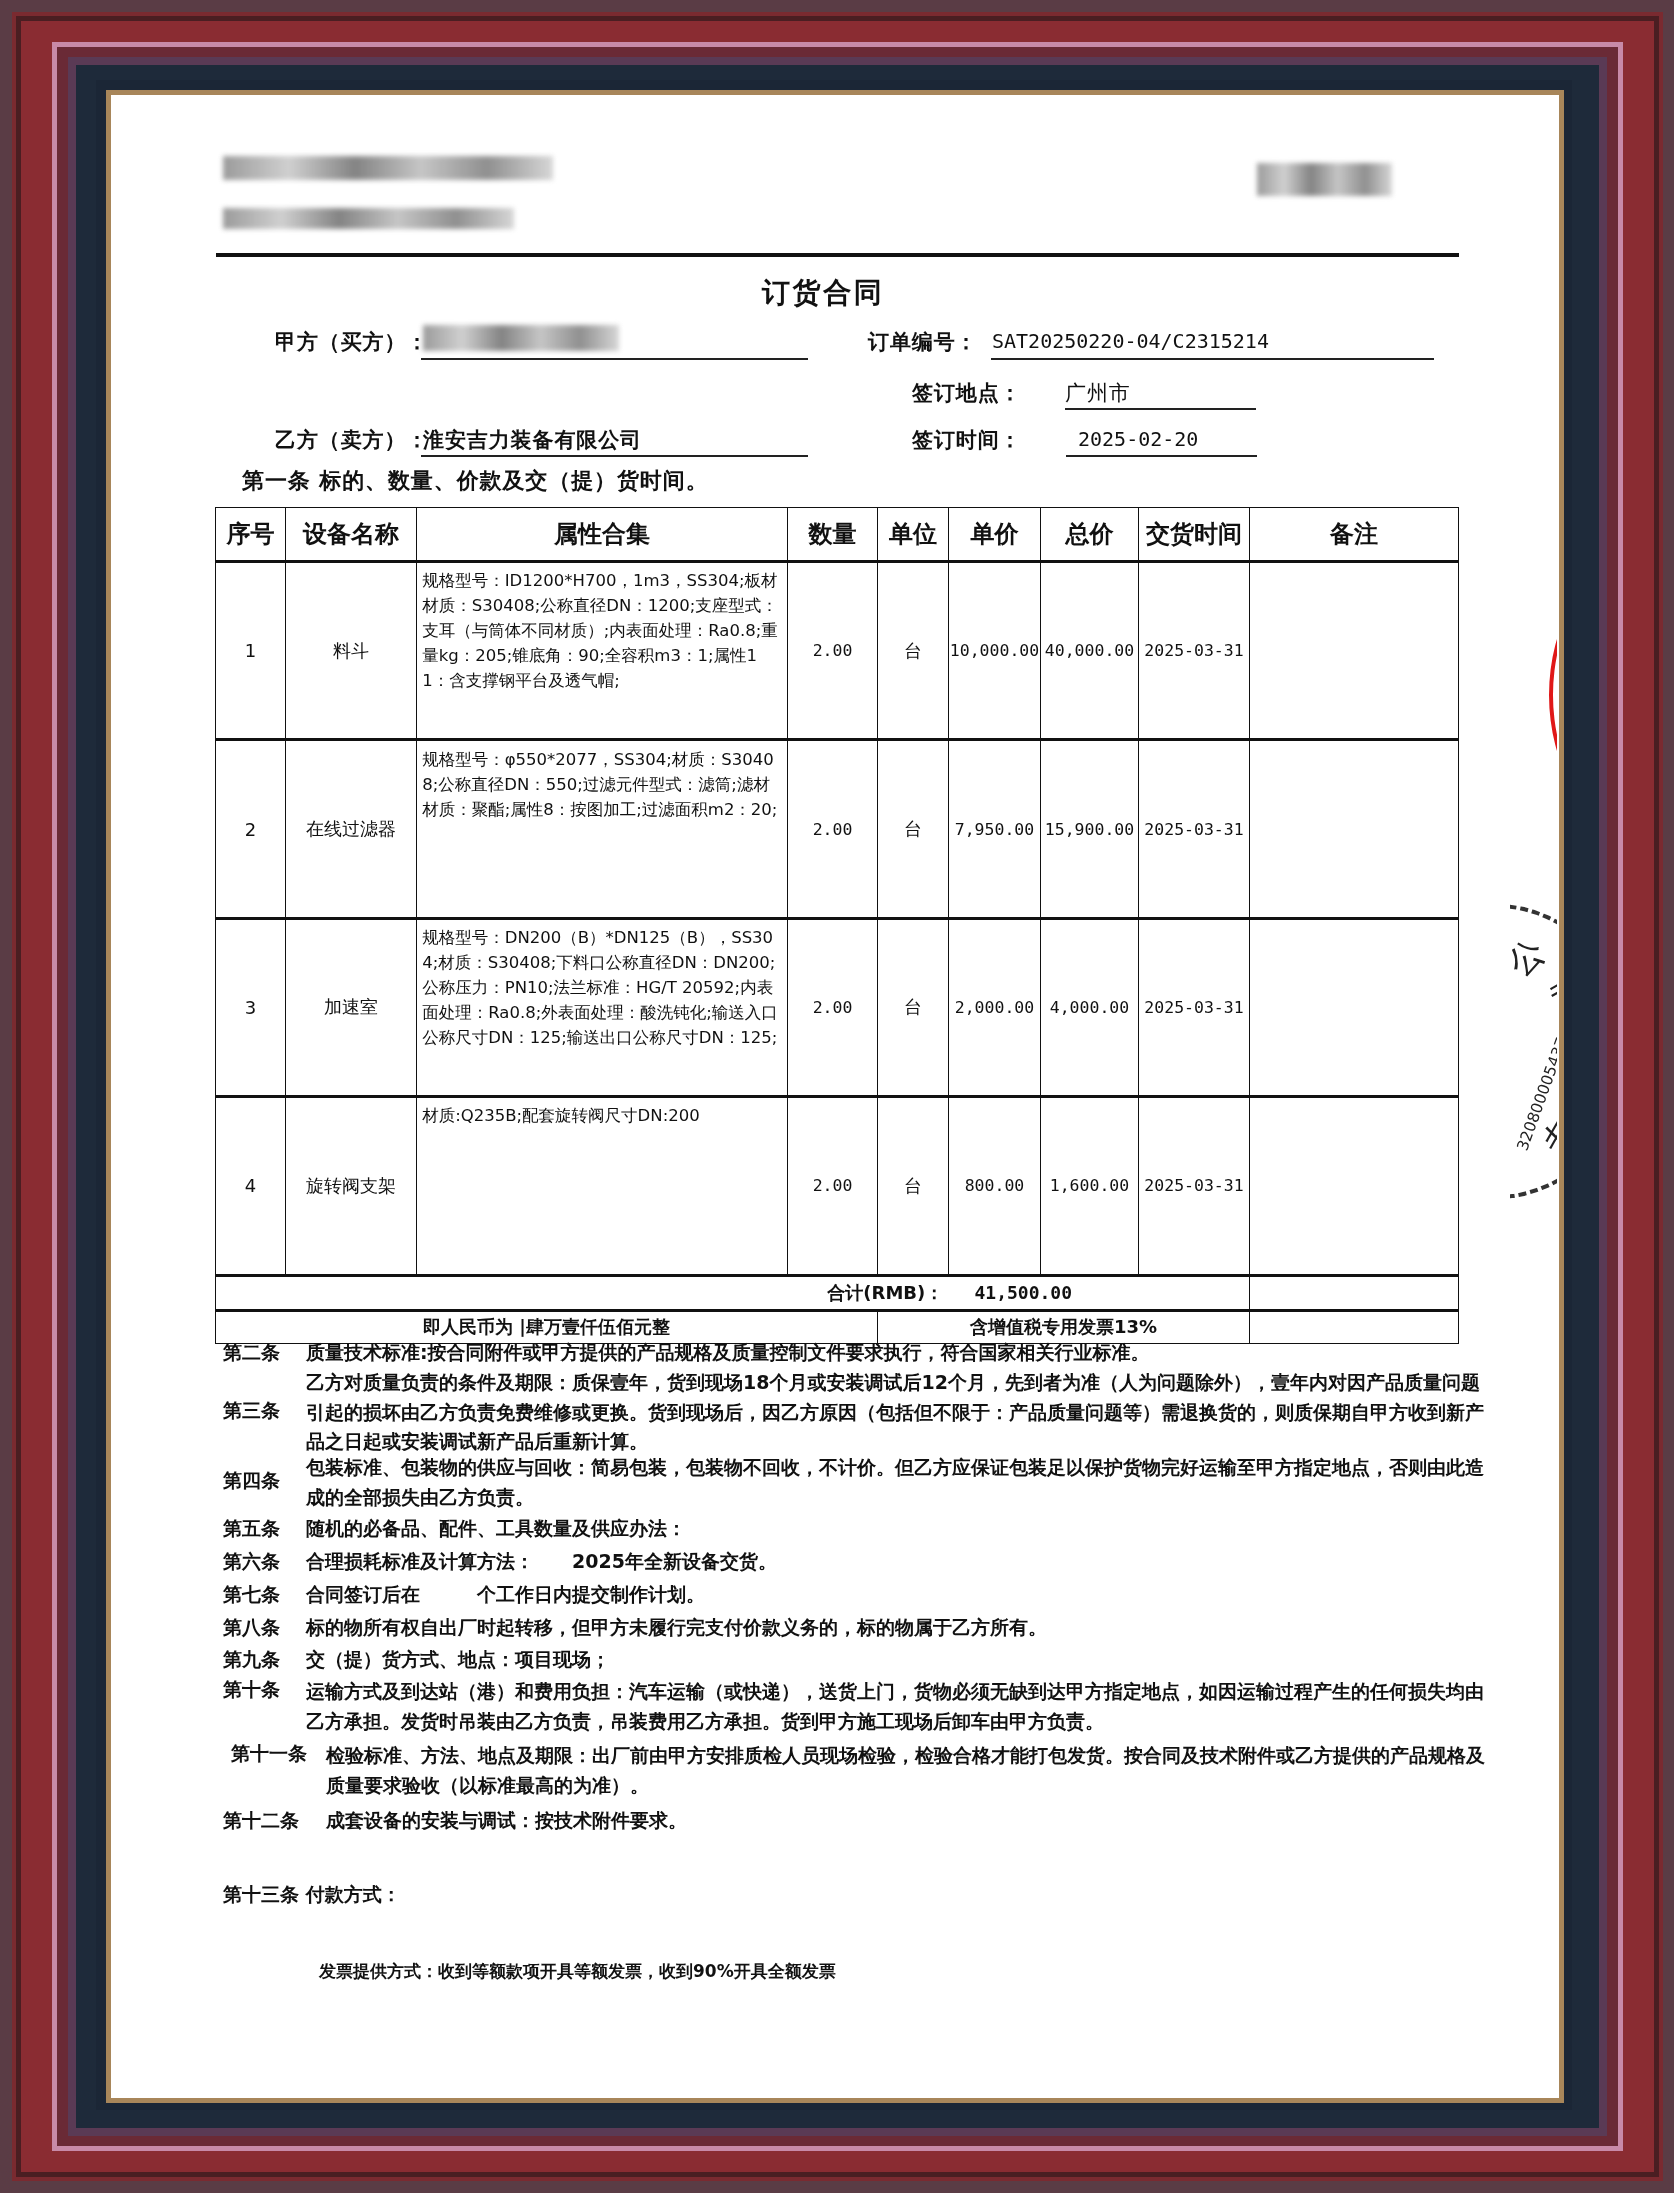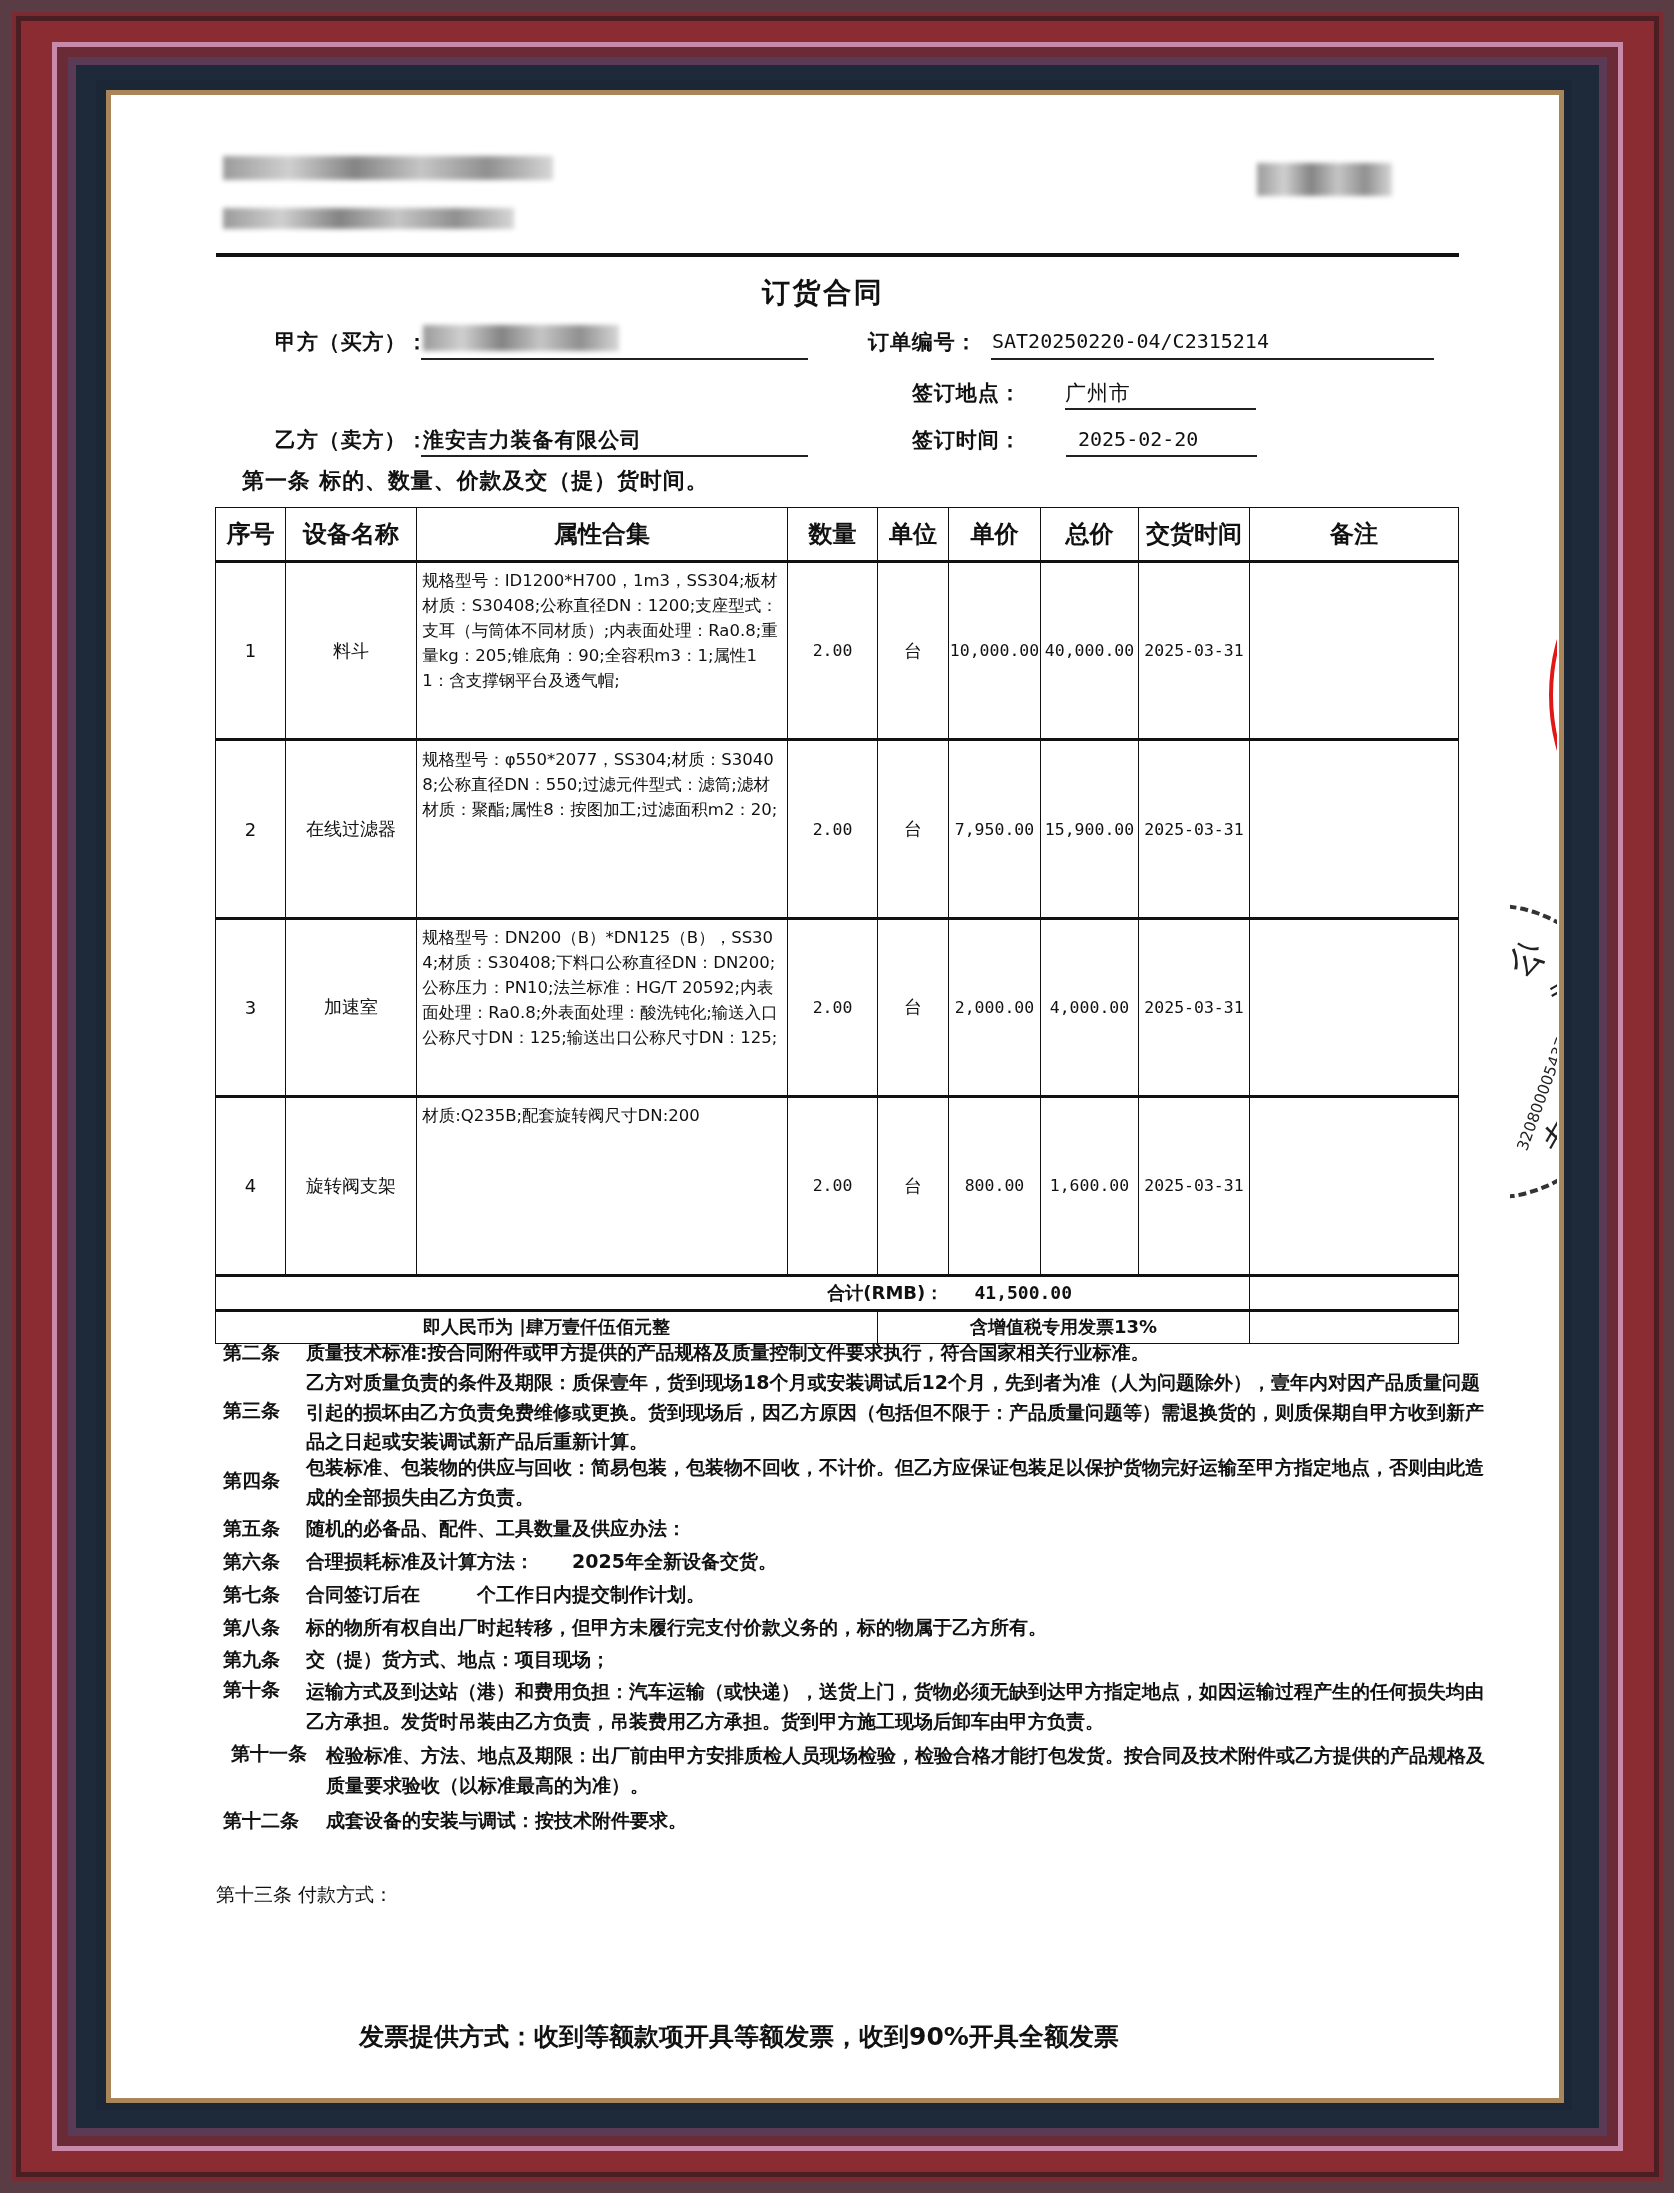--- a/index.html
+++ b/index.html
@@ -200,26 +200,26 @@
 
   <div class="clause" style="top:1637px;padding-left:103px;width:1173px;">
     <span class="txt">检验标准、方法、地点及期限：出厂前由甲方安排质检人员现场检验，检验合格才能打包发货。按合同及技术附件或乙方提供的产品规格及质量要求验收（以标准最高的为准）。</span>
   </div>
   <div class="abs" style="left:104px;top:1637px;font-size:19px;font-weight:bold;margin-left:8px;">第十一条</div>
 
   <div class="clause" style="top:1702px;">
     <span class="no" style="width:103px">第十二条</span><span class="txt">成套设备的安装与调试：按技术附件要求。</span>
   </div>
 
-  <div class="abs" style="left:97px;top:1778px;font-size:19px;font-weight:normal;white-space:nowrap;">
+  <div class="abs" style="left:104px;top:1778px;font-size:19px;font-weight:bold;white-space:nowrap;">
     <span>第十三条</span>
     <span>付款方式：</span>
   </div>
 
-  <div class="abs" style="left:200px;top:1916px;font-size:25px;font-weight:bold;white-space:nowrap;margin-left:40px;">发票提供方式：收到等额款项开具等额发票，收到90%开具全额发票</div>
+  <div class="abs" style="left:200px;top:1856px;font-size:17px;font-weight:bold;white-space:nowrap;">发票提供方式：收到等额款项开具等额发票，收到90%开具全额发票</div>
 
   <div class="stamp-red">
     
     
     
   </div>
   <div class="stamp-blk">
     <span style="left:143px;top:26px;transform:rotate(-40deg);">公</span>
     <span style="left:187px;top:63px;transform:rotate(-30deg);">司</span>
 

